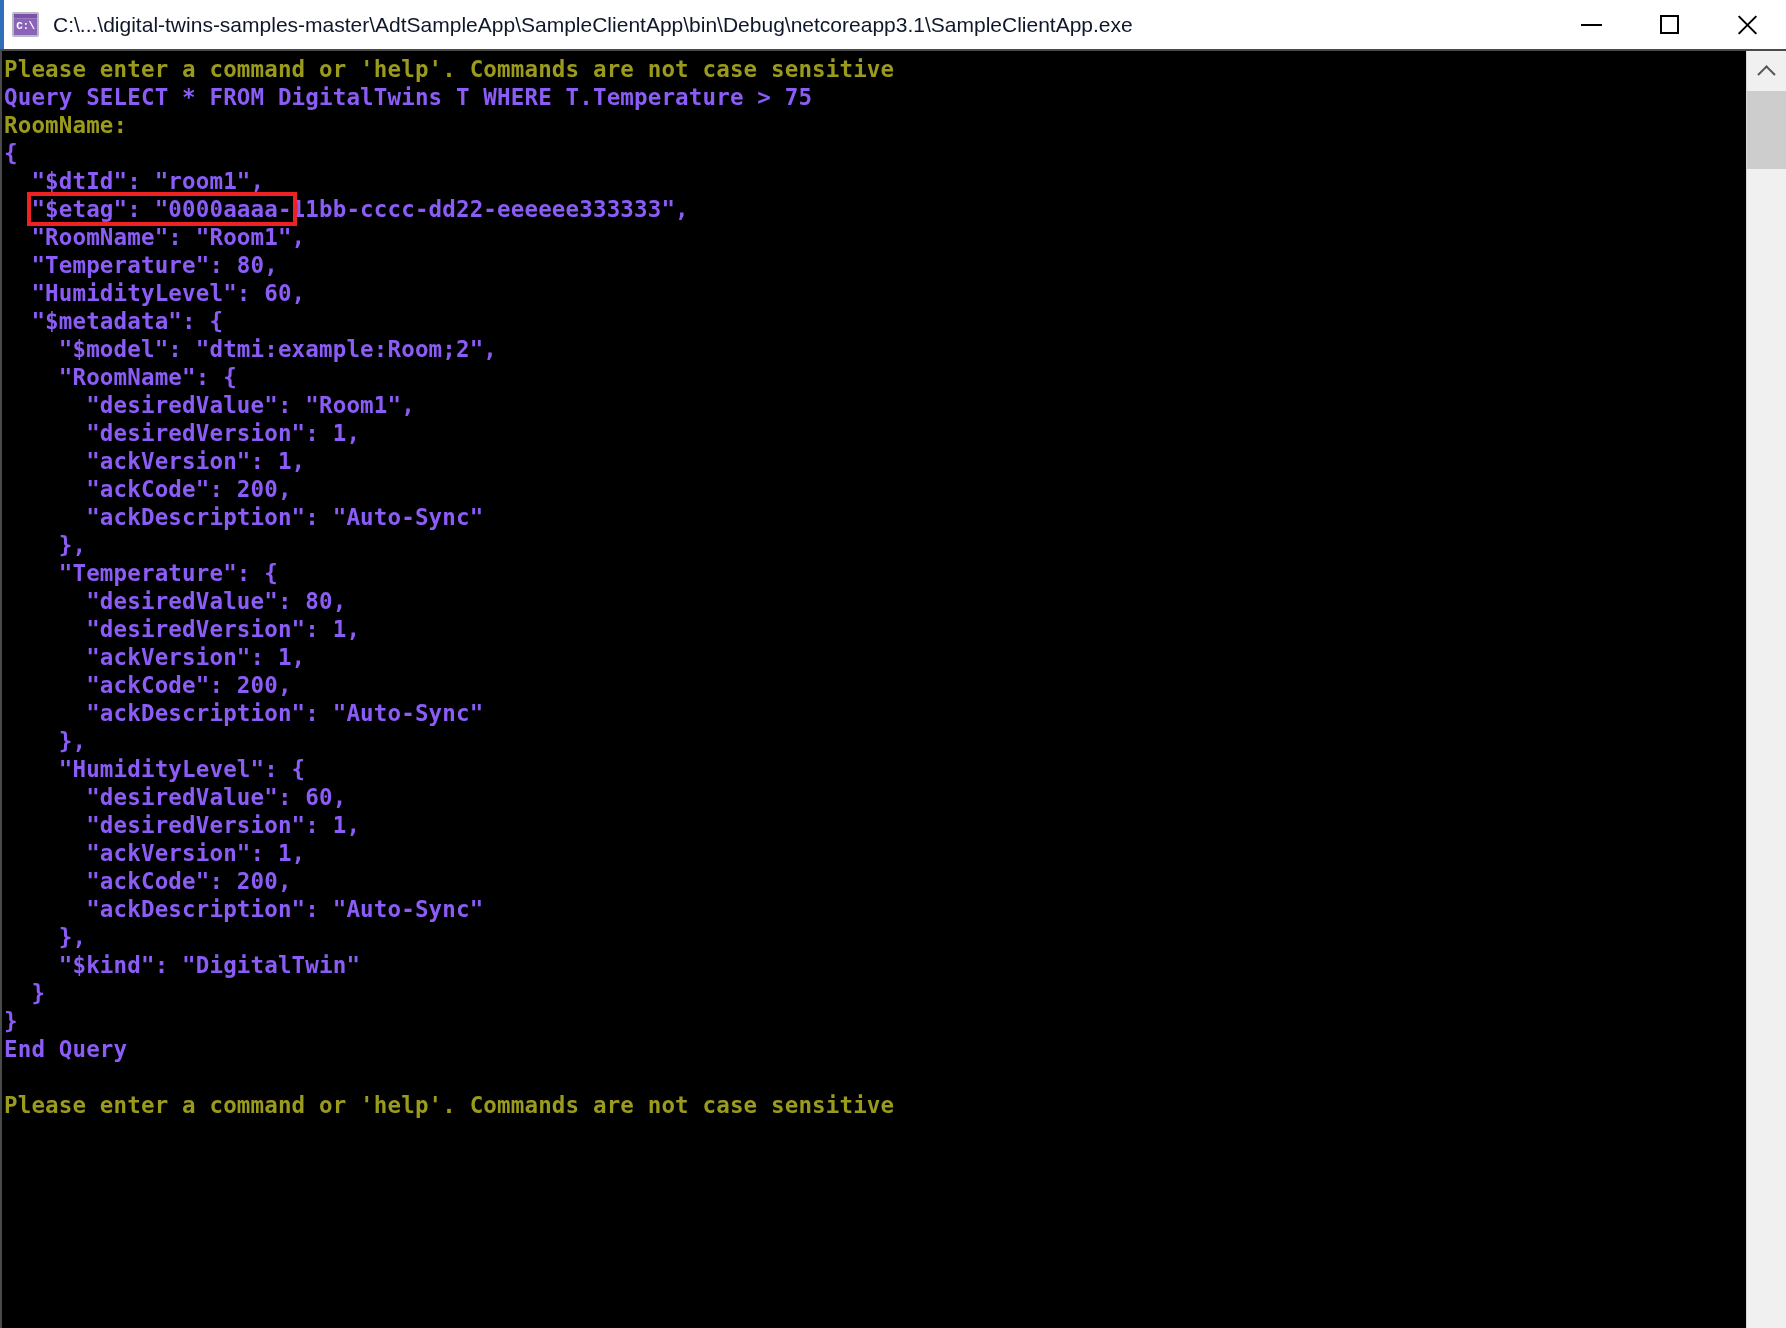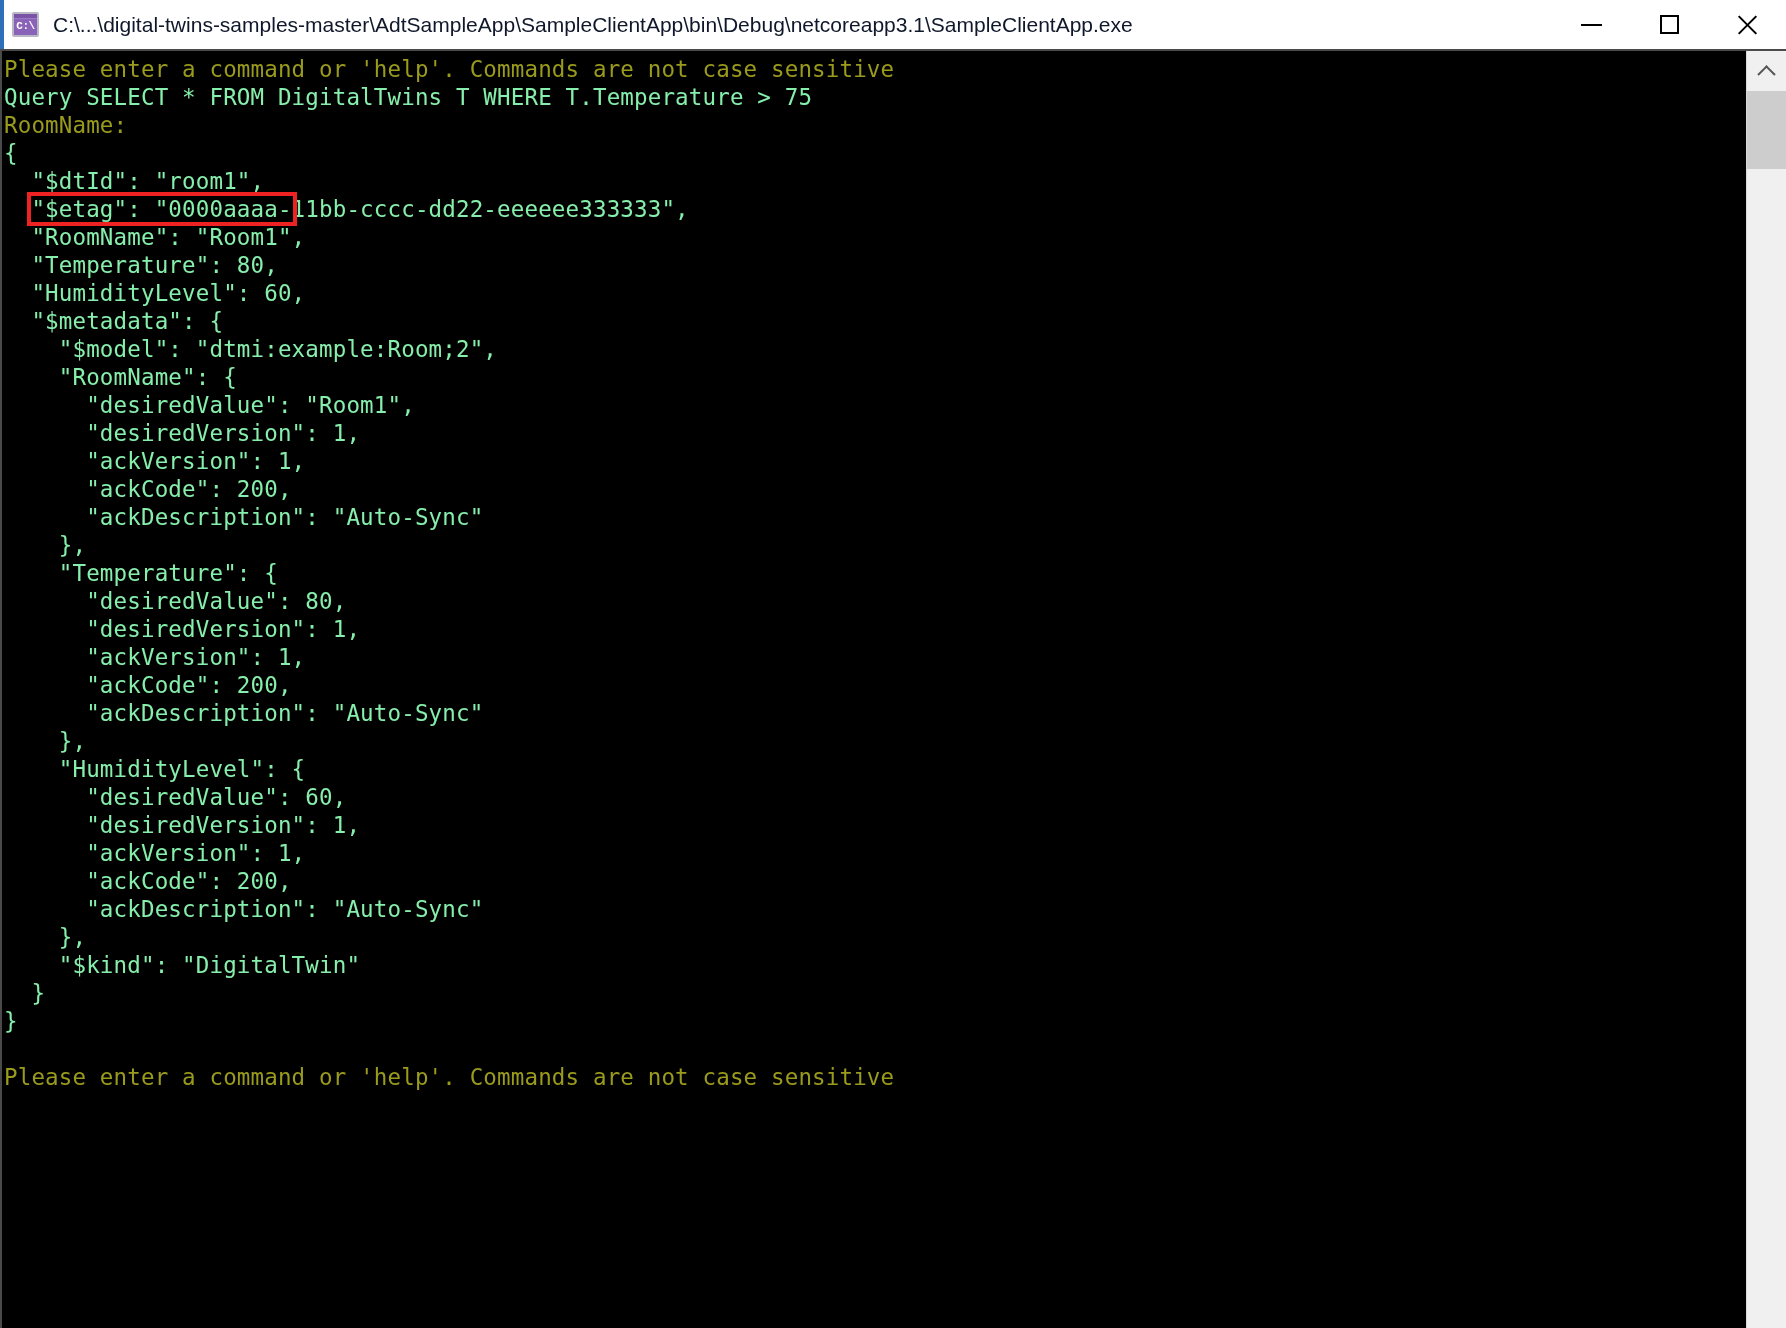--- a/index.html
+++ b/index.html
@@ -147,23 +147,24 @@
   }
   .line {
     font-family: "DejaVu Sans Mono", "Liberation Mono", monospace;
     font-size: 22.5px;
     line-height: 28px;
     height: 28px;
     white-space: pre;
     color: #ffffff;
     padding-left: 2px;
     letter-spacing: 0.15px;
+    font-weight: bold;
   }
   .line.yellow { color: #9a9a1d; }
-  .line.white  { color: #86efac; }
+  .line.white  { color: #8b5cf6; }
 
   
   #annot-box {
     position: absolute;
     border: 4px solid #ee2222;
     pointer-events: none;
     box-sizing: border-box;
   }
 
   
@@ -263,20 +264,21 @@
           <div class="line white">    "HumidityLevel": {</div>
           <div class="line white">      "desiredValue": 60,</div>
           <div class="line white">      "desiredVersion": 1,</div>
           <div class="line white">      "ackVersion": 1,</div>
           <div class="line white">      "ackCode": 200,</div>
           <div class="line white">      "ackDescription": "Auto-Sync"</div>
           <div class="line white">    },</div>
           <div class="line white">    "$kind": "DigitalTwin"</div>
           <div class="line white">  }</div>
           <div class="line white">}</div>
+          <div class="line white">End Query</div>
           <div class="line white">&nbsp;</div>
           <div class="line yellow">Please enter a command or 'help'. Commands are not case sensitive</div>
         </div>
       <div id="annot-box" style="left: 25px; top: 141px; width: 270px; height: 34px; border-color: rgb(238, 34, 34);"></div>
     </div>
 
     <div id="scrollbar">
       <div class="sb-btn">
         <span class="chev up"></span>
       </div>

